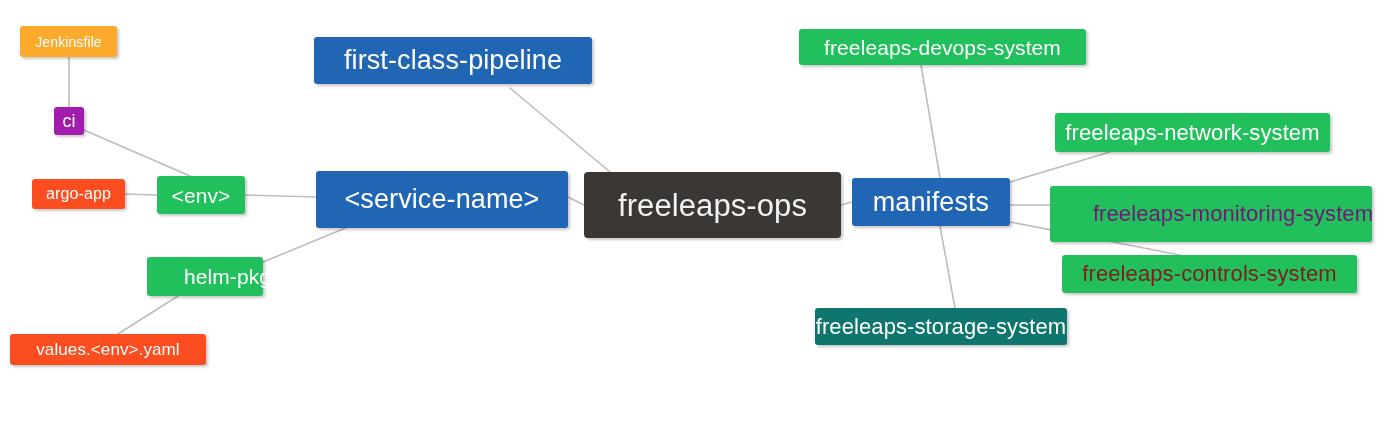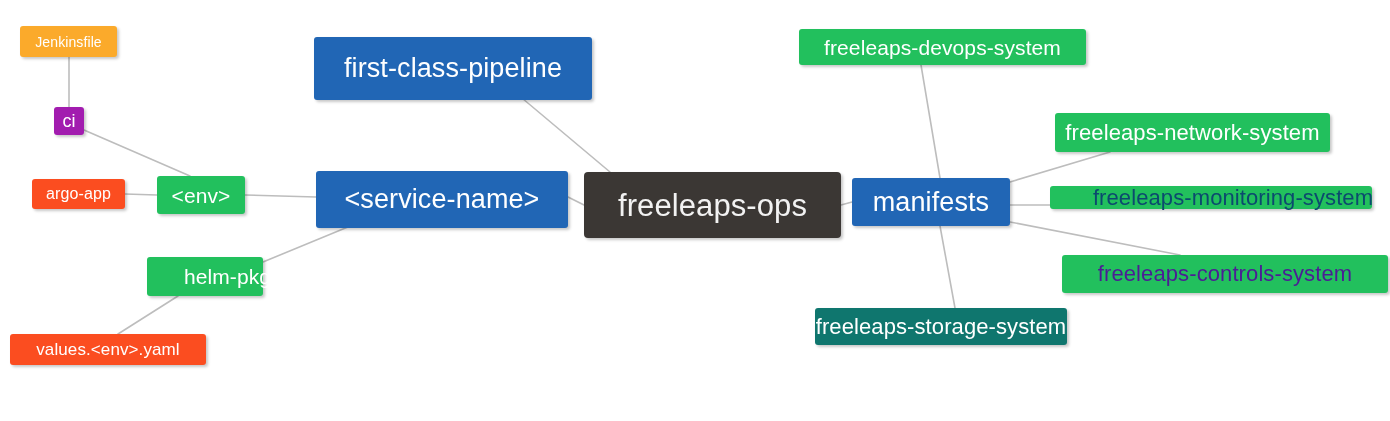--- a/index.html
+++ b/index.html
@@ -42,27 +42,27 @@
       <line x1="178" y1="296" x2="118" y2="334" stroke="#bdbdbd" stroke-width="1.6" stroke-linecap="round"></line>
       <line x1="940" y1="178" x2="921" y2="65" stroke="#bdbdbd" stroke-width="1.6" stroke-linecap="round"></line>
       <line x1="1010" y1="182" x2="1110" y2="152" stroke="#bdbdbd" stroke-width="1.6" stroke-linecap="round"></line>
       <line x1="1010" y1="205" x2="1050" y2="205" stroke="#bdbdbd" stroke-width="1.6" stroke-linecap="round"></line>
       <line x1="1010" y1="222" x2="1180" y2="255" stroke="#bdbdbd" stroke-width="1.6" stroke-linecap="round"></line>
       <line x1="940" y1="226" x2="955" y2="308" stroke="#bdbdbd" stroke-width="1.6" stroke-linecap="round"></line>
     </svg>
   <div id="nodes">
       <div class="node n-root" style="left: 584px; top: 172px; width: 257px; height: 66px; background: rgb(59, 55, 52); color: rgb(242, 242, 242); font-size: 31px;">freeleaps-ops</div>
       <div class="node n-lvl1" style="left: 316px; top: 171px; width: 252px; height: 57px; background: rgb(33, 102, 181); color: rgb(255, 255, 255); font-size: 27px;">&lt;service-name&gt;</div>
-      <div class="node n-lvl1" style="left: 314px; top: 37px; width: 278px; height: 63px; background: rgb(33, 102, 181); color: rgb(255, 255, 255); font-size: 27px;">first-class-pipeline</div>
+      <div class="node n-lvl1" style="left: 314px; top: 37px; width: 278px; height: 47px; background: rgb(33, 102, 181); color: rgb(255, 255, 255); font-size: 27px;">first-class-pipeline</div>
       <div class="node n-lvl1" style="left: 852px; top: 178px; width: 158px; height: 48px; background: rgb(33, 102, 181); color: rgb(255, 255, 255); font-size: 27px;">manifests</div>
       <div class="node n-lvl1" style="left: 157px; top: 176px; width: 88px; height: 38px; background: rgb(34, 192, 93); color: rgb(255, 255, 255); font-size: 21px;">&lt;env&gt;</div>
       <div class="node n-lvl1" style="left: 147px; top: 257px; width: 116px; height: 39px; background: rgb(34, 192, 93); color: rgb(255, 255, 255); font-size: 21px; padding-left: 45px;">helm-pkg</div>
       <div class="node n-lvl1" style="left: 20px; top: 26px; width: 97px; height: 31px; background: rgb(251, 170, 43); color: rgb(255, 255, 255); font-size: 14px;">Jenkinsfile</div>
       <div class="node n-lvl1" style="left: 54px; top: 107px; width: 30px; height: 28px; background: #a21caf; color: rgb(255, 255, 255); font-size: 18px;">ci</div>
       <div class="node n-lvl1" style="left: 32px; top: 179px; width: 93px; height: 30px; background: rgb(251, 77, 32); color: rgb(255, 255, 255); font-size: 16px;">argo-app</div>
       <div class="node n-lvl1" style="left: 10px; top: 334px; width: 196px; height: 31px; background: rgb(251, 77, 32); color: rgb(255, 255, 255); font-size: 17px;">values.&lt;env&gt;.yaml</div>
       <div class="node n-lvl1" style="left: 799px; top: 29px; width: 287px; height: 36px; background: rgb(34, 192, 93); color: rgb(255, 255, 255); font-size: 21px;">freeleaps-devops-system</div>
       <div class="node n-lvl1" style="left: 1055px; top: 113px; width: 275px; height: 39px; background: rgb(34, 192, 93); color: rgb(255, 255, 255); font-size: 22px;">freeleaps-network-system</div>
-      <div class="node n-lvl1" style="left: 1050px; top: 186px; width: 322px; height: 23px; background: rgb(34, 192, 93); color: #0c4a6e; font-size: 22px; padding-left: 44px;">freeleaps-monitoring-system</div>
-      <div class="node n-lvl1" style="left: 1062px; top: 255px; width: 326px; height: 38px; background: rgb(34, 192, 93); color: #4c1d95; font-size: 22px;">freeleaps-controls-system</div>
+      <div class="node n-lvl1" style="left: 1050px; top: 186px; width: 322px; height: 56px; background: rgb(34, 192, 93); color: #701a75; font-size: 22px; padding-left: 44px;">freeleaps-monitoring-system</div>
+      <div class="node n-lvl1" style="left: 1062px; top: 255px; width: 295px; height: 38px; background: rgb(34, 192, 93); color: #7f1d1d; font-size: 22px;">freeleaps-controls-system</div>
       <div class="node n-lvl1" style="left: 815px; top: 308px; width: 252px; height: 37px; background: #0f766e; color: rgb(255, 255, 255); font-size: 22px;">freeleaps-storage-system</div>
     </div>
 </div>
 
 </body></html>

